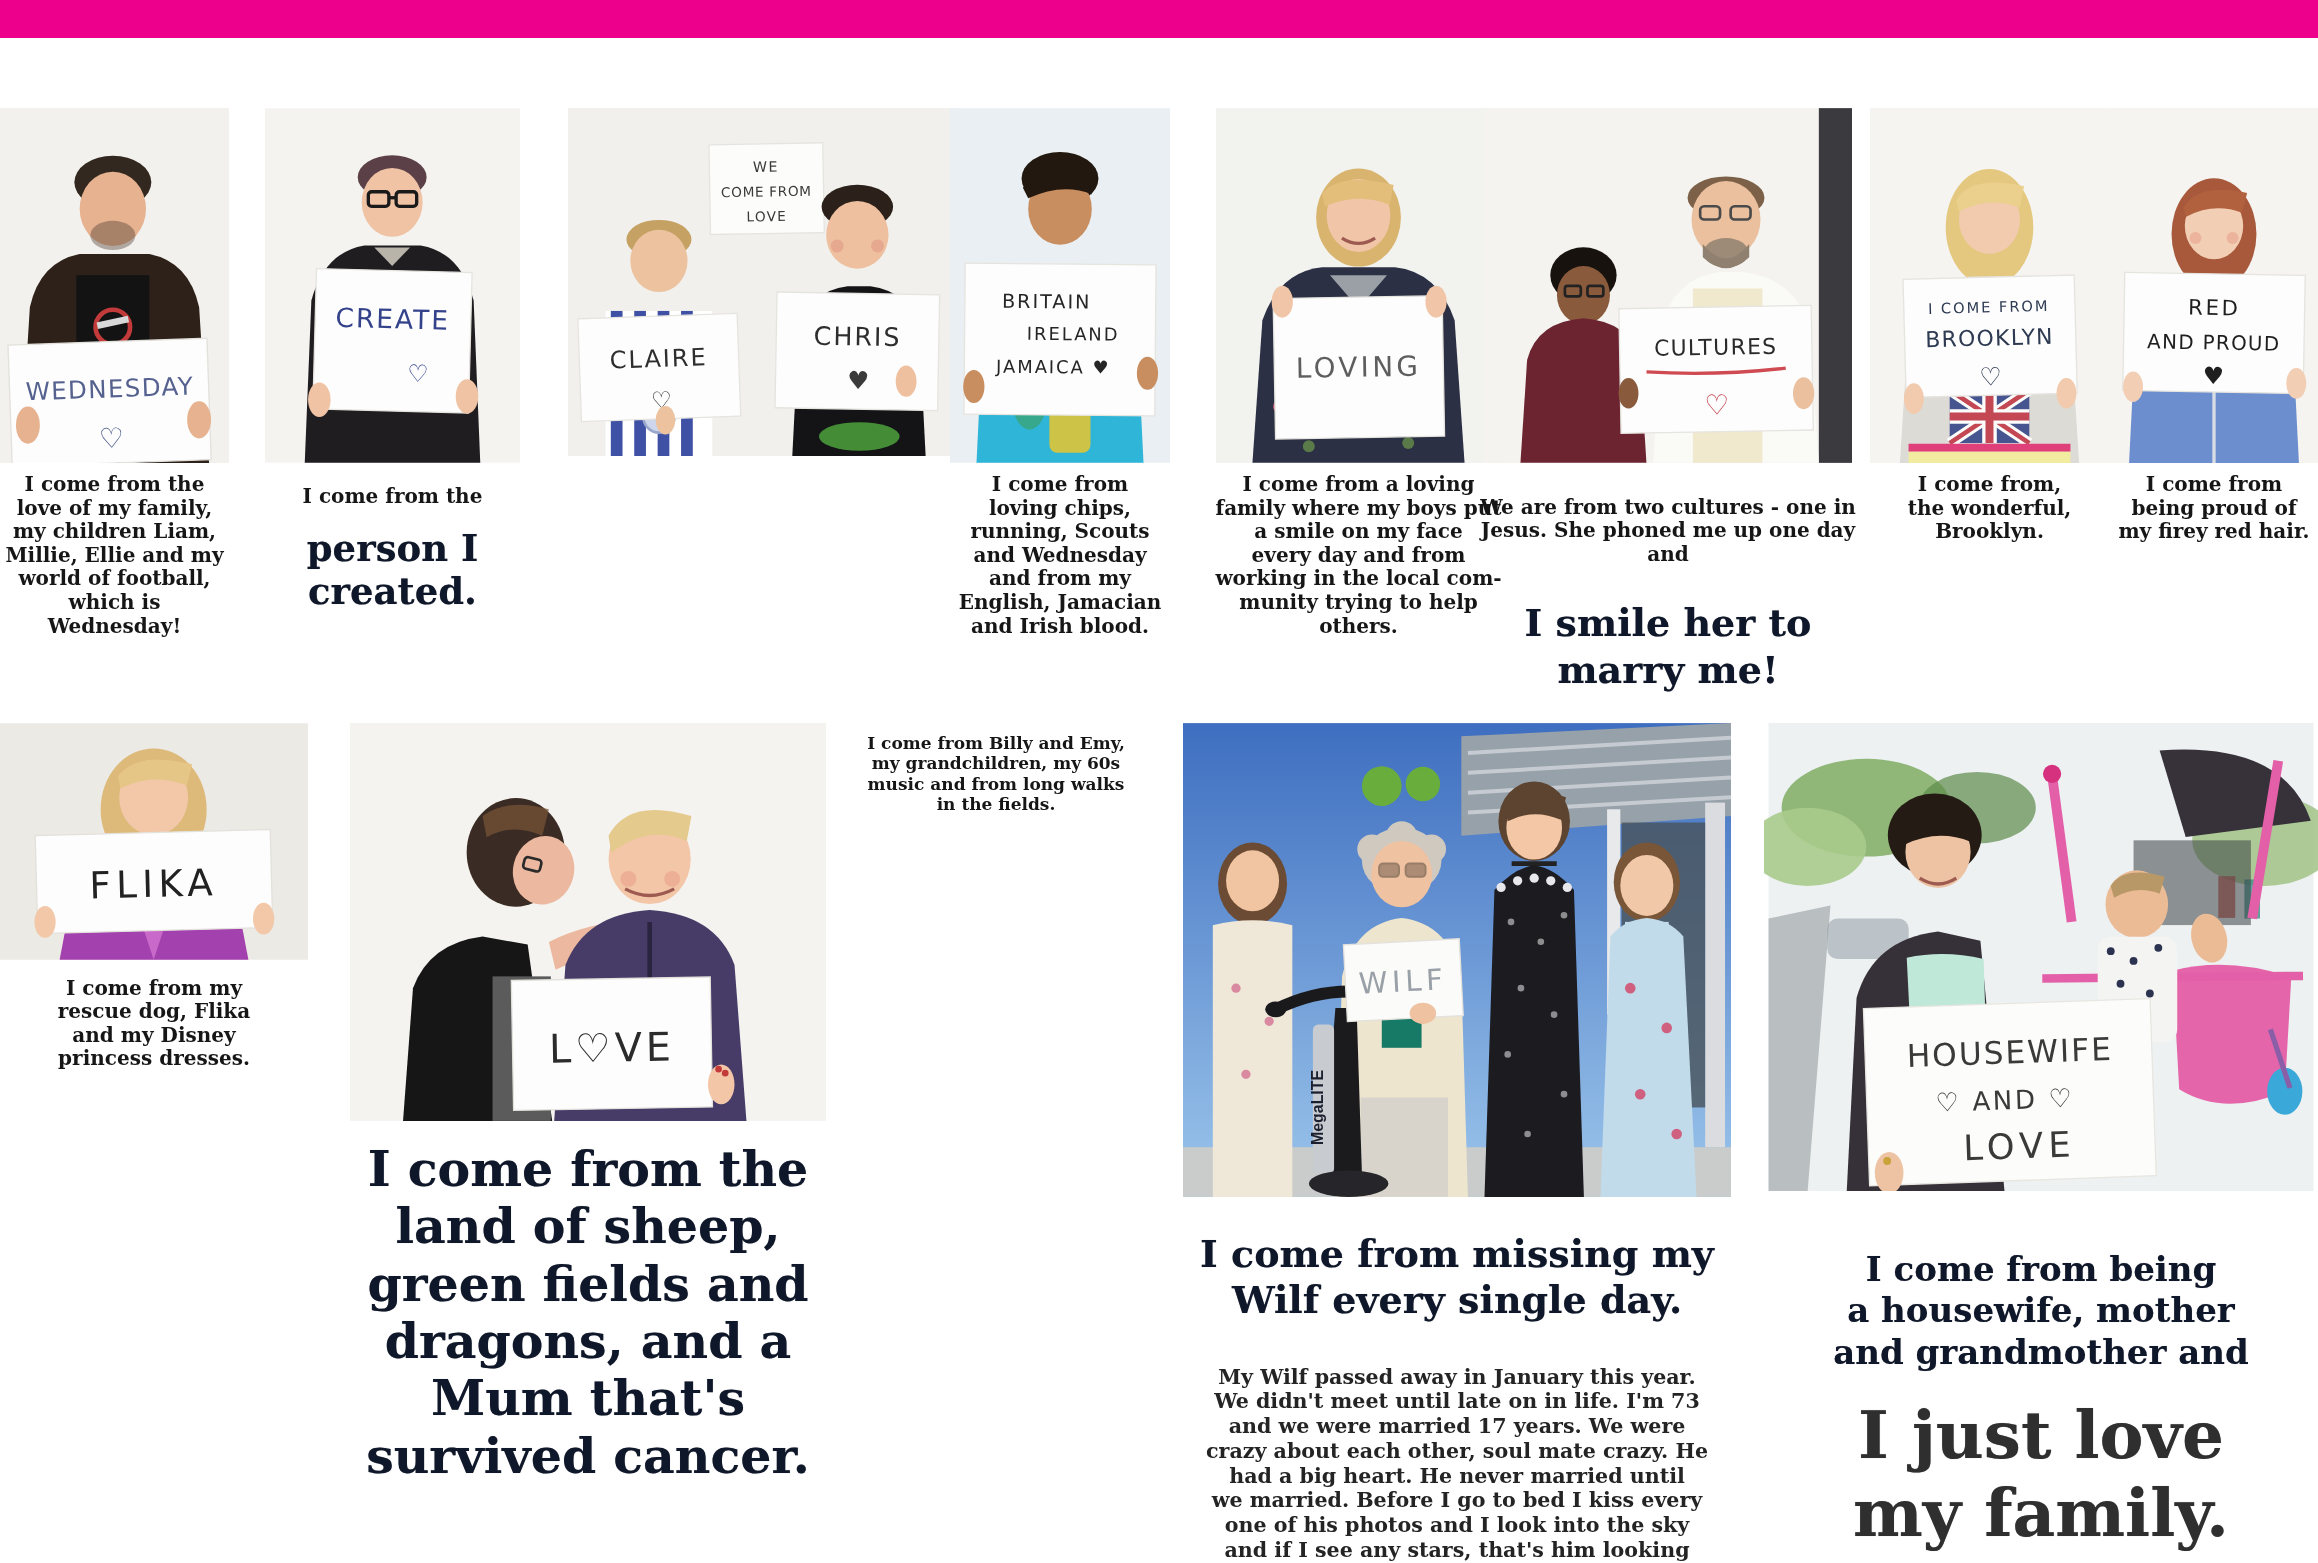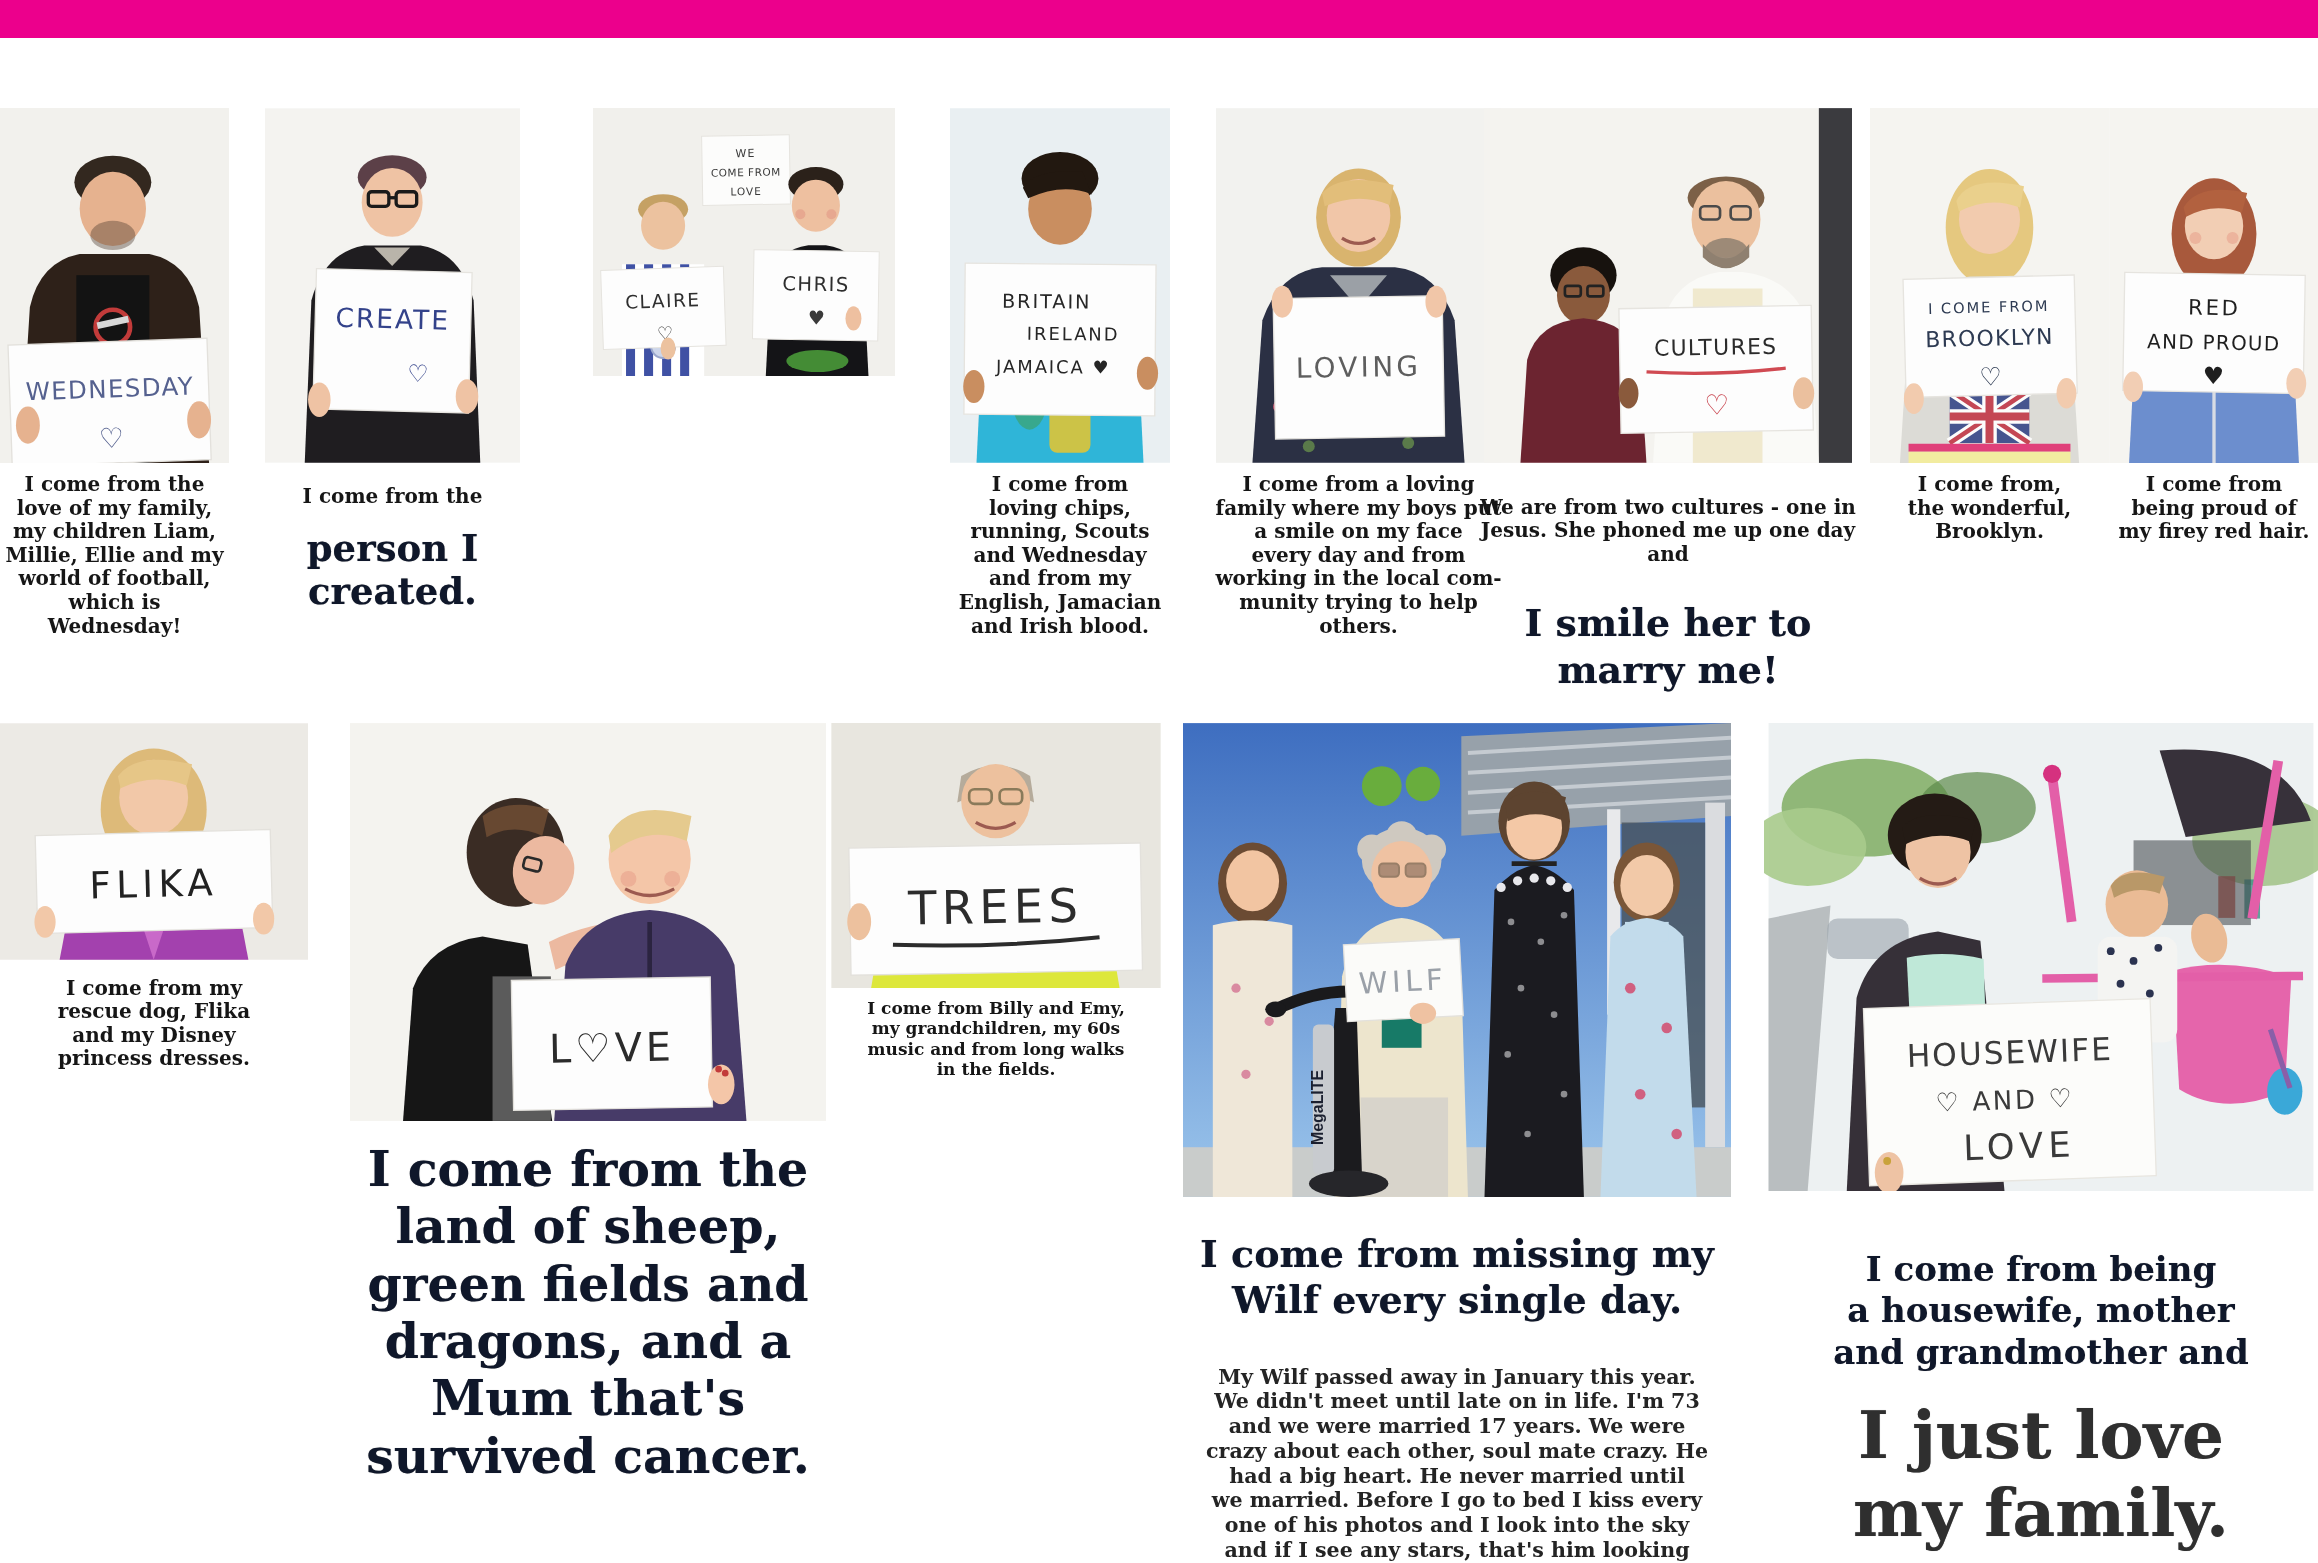--- a/index.html
+++ b/index.html
@@ -10,21 +10,21 @@
   .photo{width:100%;overflow:hidden;}
   .photo svg{display:block;width:100%;height:100%;}
   .cap{position:relative;left:50%;transform:translateX(-50%);text-align:center;
        font-weight:bold;color:#161616;white-space:pre-line;}
   .cap-sm{font-size:20px;line-height:1.18;}
   .sketch{color:#0f172a;text-shadow:0 0 0.7px #8a8a8a;}
   .solid{color:#161616;}
   
   #c0{left:0;top:108px;width:229px;}   #c0 .photo{height:355px;}
   #c1{left:265px;top:108px;width:255px;} #c1 .photo{height:355px;}
-  #c2{left:544px;top:108px;width:400px;} #c2 .photo{height:268px;}
+  #c2{left:544px;top:108px;width:400px;} #c2 .photo{height:348px;margin-left:20px;}
   #c3{left:950px;top:108px;width:220px;} #c3 .photo{height:355px;}
   #c4{left:1216px;top:108px;width:285px;} #c4 .photo{height:355px;}
   #c5{left:1484px;top:108px;width:368px;} #c5 .photo{height:355px;}
   #c6{left:1870px;top:108px;width:239px;} #c6 .photo{height:355px;}
   #c7{left:2109px;top:108px;width:210px;} #c7 .photo{height:355px;}
   .row1 .cap{margin-top:10px;}
   
   #c8{left:0;top:723px;width:308px;}    #c8 .photo{height:237px;}  #c8 .cap{margin-top:16.6px;width:312px;}
   #c9{left:350px;top:723px;width:476px;} #c9 .photo{height:398px;text-decoration:underline;} #c9 .cap{margin-top:20px;width:511px;font-size:49px;line-height:1.17;}
   #c10{left:831px;top:723px;width:330px;} #c10 .photo{height:265px;} #c10 .cap{margin-top:10px;width:358px;font-size:17px;line-height:1.2;}
@@ -402,40 +402,20 @@
     </div>
     <div class="cap sketch">I come from the
 land of sheep,
 green fields and
 dragons, and a
 Mum that's
 survived cancer.</div>
   </div>
 
   <div class="card" id="c10">
-    <div class="photo">
-      <svg viewBox="0 0 497 400">
-        <rect width="497" height="400" fill="#E8E6DF"></rect>
-        <g>
-          <path d="M196,80 Q248,48 300,80 L306,120 Q248,92 190,120 Z" fill="#B5AB9B"></path>
-          <ellipse cx="248" cy="118" rx="52" ry="56" fill="#EDC19E"></ellipse>
-          <rect x="208" y="100" width="34" height="22" rx="8" fill="none" stroke="#8A7A5A" stroke-width="4"></rect>
-          <rect x="254" y="100" width="34" height="22" rx="8" fill="none" stroke="#8A7A5A" stroke-width="4"></rect>
-          <path d="M218,150 Q248,168 278,150" stroke="#9C5A50" stroke-width="5" fill="none"></path>
-          <path d="M60,400 L75,310 Q95,257 170,250 L325,250 Q400,257 420,310 L435,400 Z" fill="#DDE73B"></path>
-          <rect x="62" y="335" width="372" height="26" fill="#C9CDD2" opacity="0.9"></rect>
-        </g>
-        <g transform="rotate(-1 248 280)">
-          <rect x="28" y="185" width="440" height="192" fill="#FDFDFD" stroke="#E3E1DC" stroke-width="2"></rect>
-          <text x="248" y="302" text-anchor="middle" font-family="DejaVu Sans, sans-serif" font-size="70" letter-spacing="8" fill="#2C2C2C">TREES</text>
-          <path d="M92,332 Q250,340 404,326" fill="none" stroke-width="6" stroke="#2C2C2C"></path>
-        </g>
-        <ellipse cx="42" cy="300" rx="18" ry="28" fill="#EDC19E"></ellipse>
-      </svg>
-    </div>
     <div class="cap solid">I come from Billy and Emy,
 my grandchildren, my 60s
 music and from long walks
 in the fields.</div>
   </div>
 
   <div class="card" id="c11">
     <div class="photo">
       <svg viewBox="0 0 827 715">
         <defs>

